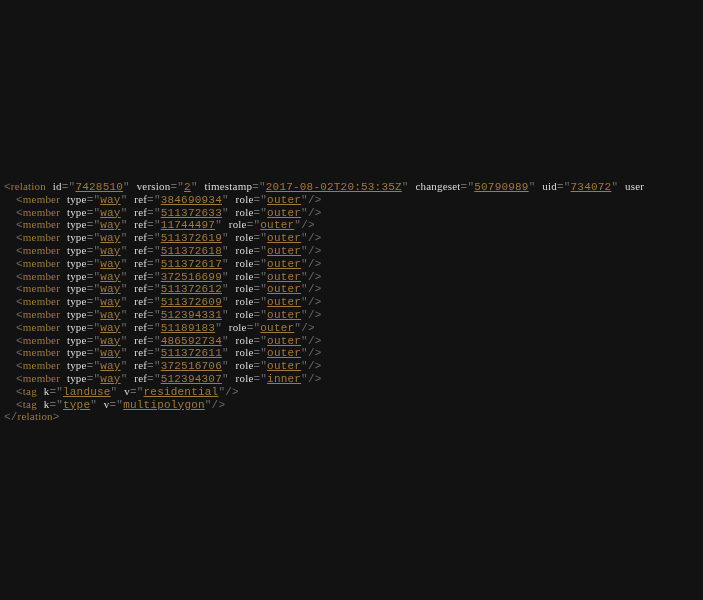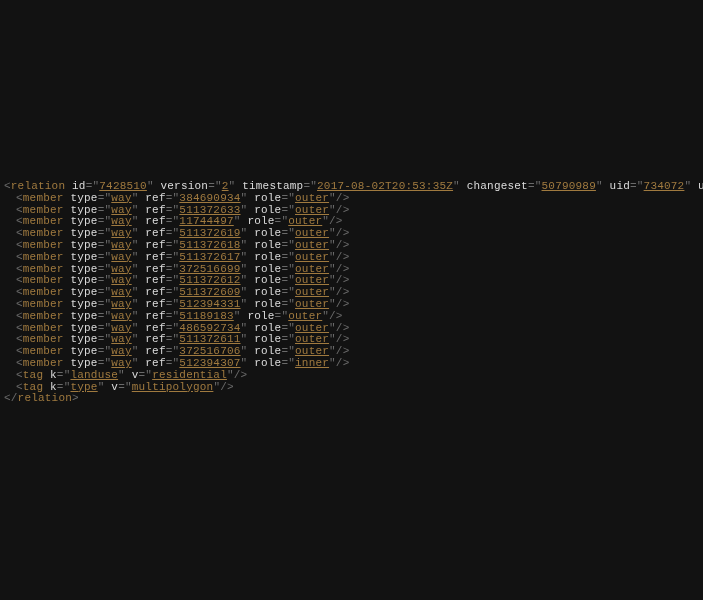--- a/index.html
+++ b/index.html
@@ -15,22 +15,22 @@
     padding: 181px 0 0 4px;
     font-family: "Consolas", "Menlo", "Courier New", monospace;
     font-size: 11px;
     line-height: 11.8px;
     letter-spacing: 0.2px;
     white-space: pre;
     color: #c8c8c8;
   }
   .line { display: block; }
   .t-bracket { color: #6a6a6a; }           
-  .t-tag     { color: #a07a3f; }           
-  .t-attr    { color: #dcdcdc; }           
+  .t-tag     { color: #a07a3f; font-family: Liberation Serif, serif; }           
+  .t-attr    { color: #dcdcdc; font-family: Liberation Serif, serif; }           
   .t-eq      { color: #6a6a6a; }           
   .t-str     { color: #a07a3f; text-decoration: underline; }           
   .t-q       { color: #6a6a6a; }           
   .indent1   { display:inline-block; width: 12px; }
 </style>
 </head>
 <body>
 
 <pre class="code"><span class="line"><span class="t-bracket">&lt;</span><span class="t-tag">relation</span> <span class="t-attr">id</span><span class="t-eq">=</span><span class="t-q">"</span><span class="t-str">7428510</span><span class="t-q">"</span> <span class="t-attr">version</span><span class="t-eq">=</span><span class="t-q">"</span><span class="t-str">2</span><span class="t-q">"</span> <span class="t-attr">timestamp</span><span class="t-eq">=</span><span class="t-q">"</span><span class="t-str">2017-08-02T20:53:35Z</span><span class="t-q">"</span> <span class="t-attr">changeset</span><span class="t-eq">=</span><span class="t-q">"</span><span class="t-str">50790989</span><span class="t-q">"</span> <span class="t-attr">uid</span><span class="t-eq">=</span><span class="t-q">"</span><span class="t-str">734072</span><span class="t-q">"</span> <span class="t-attr">user</span></span><span class="line"><span class="indent1"></span><span class="t-bracket">&lt;</span><span class="t-tag">member</span> <span class="t-attr">type</span><span class="t-eq">=</span><span class="t-q">"</span><span class="t-str">way</span><span class="t-q">"</span> <span class="t-attr">ref</span><span class="t-eq">=</span><span class="t-q">"</span><span class="t-str">384690934</span><span class="t-q">"</span> <span class="t-attr">role</span><span class="t-eq">=</span><span class="t-q">"</span><span class="t-str">outer</span><span class="t-q">"</span><span class="t-bracket">/&gt;</span></span><span class="line"><span class="indent1"></span><span class="t-bracket">&lt;</span><span class="t-tag">member</span> <span class="t-attr">type</span><span class="t-eq">=</span><span class="t-q">"</span><span class="t-str">way</span><span class="t-q">"</span> <span class="t-attr">ref</span><span class="t-eq">=</span><span class="t-q">"</span><span class="t-str">511372633</span><span class="t-q">"</span> <span class="t-attr">role</span><span class="t-eq">=</span><span class="t-q">"</span><span class="t-str">outer</span><span class="t-q">"</span><span class="t-bracket">/&gt;</span></span><span class="line"><span class="indent1"></span><span class="t-bracket">&lt;</span><span class="t-tag">member</span> <span class="t-attr">type</span><span class="t-eq">=</span><span class="t-q">"</span><span class="t-str">way</span><span class="t-q">"</span> <span class="t-attr">ref</span><span class="t-eq">=</span><span class="t-q">"</span><span class="t-str">11744497</span><span class="t-q">"</span> <span class="t-attr">role</span><span class="t-eq">=</span><span class="t-q">"</span><span class="t-str">outer</span><span class="t-q">"</span><span class="t-bracket">/&gt;</span></span><span class="line"><span class="indent1"></span><span class="t-bracket">&lt;</span><span class="t-tag">member</span> <span class="t-attr">type</span><span class="t-eq">=</span><span class="t-q">"</span><span class="t-str">way</span><span class="t-q">"</span> <span class="t-attr">ref</span><span class="t-eq">=</span><span class="t-q">"</span><span class="t-str">511372619</span><span class="t-q">"</span> <span class="t-attr">role</span><span class="t-eq">=</span><span class="t-q">"</span><span class="t-str">outer</span><span class="t-q">"</span><span class="t-bracket">/&gt;</span></span><span class="line"><span class="indent1"></span><span class="t-bracket">&lt;</span><span class="t-tag">member</span> <span class="t-attr">type</span><span class="t-eq">=</span><span class="t-q">"</span><span class="t-str">way</span><span class="t-q">"</span> <span class="t-attr">ref</span><span class="t-eq">=</span><span class="t-q">"</span><span class="t-str">511372618</span><span class="t-q">"</span> <span class="t-attr">role</span><span class="t-eq">=</span><span class="t-q">"</span><span class="t-str">outer</span><span class="t-q">"</span><span class="t-bracket">/&gt;</span></span><span class="line"><span class="indent1"></span><span class="t-bracket">&lt;</span><span class="t-tag">member</span> <span class="t-attr">type</span><span class="t-eq">=</span><span class="t-q">"</span><span class="t-str">way</span><span class="t-q">"</span> <span class="t-attr">ref</span><span class="t-eq">=</span><span class="t-q">"</span><span class="t-str">511372617</span><span class="t-q">"</span> <span class="t-attr">role</span><span class="t-eq">=</span><span class="t-q">"</span><span class="t-str">outer</span><span class="t-q">"</span><span class="t-bracket">/&gt;</span></span><span class="line"><span class="indent1"></span><span class="t-bracket">&lt;</span><span class="t-tag">member</span> <span class="t-attr">type</span><span class="t-eq">=</span><span class="t-q">"</span><span class="t-str">way</span><span class="t-q">"</span> <span class="t-attr">ref</span><span class="t-eq">=</span><span class="t-q">"</span><span class="t-str">372516699</span><span class="t-q">"</span> <span class="t-attr">role</span><span class="t-eq">=</span><span class="t-q">"</span><span class="t-str">outer</span><span class="t-q">"</span><span class="t-bracket">/&gt;</span></span><span class="line"><span class="indent1"></span><span class="t-bracket">&lt;</span><span class="t-tag">member</span> <span class="t-attr">type</span><span class="t-eq">=</span><span class="t-q">"</span><span class="t-str">way</span><span class="t-q">"</span> <span class="t-attr">ref</span><span class="t-eq">=</span><span class="t-q">"</span><span class="t-str">511372612</span><span class="t-q">"</span> <span class="t-attr">role</span><span class="t-eq">=</span><span class="t-q">"</span><span class="t-str">outer</span><span class="t-q">"</span><span class="t-bracket">/&gt;</span></span><span class="line"><span class="indent1"></span><span class="t-bracket">&lt;</span><span class="t-tag">member</span> <span class="t-attr">type</span><span class="t-eq">=</span><span class="t-q">"</span><span class="t-str">way</span><span class="t-q">"</span> <span class="t-attr">ref</span><span class="t-eq">=</span><span class="t-q">"</span><span class="t-str">511372609</span><span class="t-q">"</span> <span class="t-attr">role</span><span class="t-eq">=</span><span class="t-q">"</span><span class="t-str">outer</span><span class="t-q">"</span><span class="t-bracket">/&gt;</span></span><span class="line"><span class="indent1"></span><span class="t-bracket">&lt;</span><span class="t-tag">member</span> <span class="t-attr">type</span><span class="t-eq">=</span><span class="t-q">"</span><span class="t-str">way</span><span class="t-q">"</span> <span class="t-attr">ref</span><span class="t-eq">=</span><span class="t-q">"</span><span class="t-str">512394331</span><span class="t-q">"</span> <span class="t-attr">role</span><span class="t-eq">=</span><span class="t-q">"</span><span class="t-str">outer</span><span class="t-q">"</span><span class="t-bracket">/&gt;</span></span><span class="line"><span class="indent1"></span><span class="t-bracket">&lt;</span><span class="t-tag">member</span> <span class="t-attr">type</span><span class="t-eq">=</span><span class="t-q">"</span><span class="t-str">way</span><span class="t-q">"</span> <span class="t-attr">ref</span><span class="t-eq">=</span><span class="t-q">"</span><span class="t-str">51189183</span><span class="t-q">"</span> <span class="t-attr">role</span><span class="t-eq">=</span><span class="t-q">"</span><span class="t-str">outer</span><span class="t-q">"</span><span class="t-bracket">/&gt;</span></span><span class="line"><span class="indent1"></span><span class="t-bracket">&lt;</span><span class="t-tag">member</span> <span class="t-attr">type</span><span class="t-eq">=</span><span class="t-q">"</span><span class="t-str">way</span><span class="t-q">"</span> <span class="t-attr">ref</span><span class="t-eq">=</span><span class="t-q">"</span><span class="t-str">486592734</span><span class="t-q">"</span> <span class="t-attr">role</span><span class="t-eq">=</span><span class="t-q">"</span><span class="t-str">outer</span><span class="t-q">"</span><span class="t-bracket">/&gt;</span></span><span class="line"><span class="indent1"></span><span class="t-bracket">&lt;</span><span class="t-tag">member</span> <span class="t-attr">type</span><span class="t-eq">=</span><span class="t-q">"</span><span class="t-str">way</span><span class="t-q">"</span> <span class="t-attr">ref</span><span class="t-eq">=</span><span class="t-q">"</span><span class="t-str">511372611</span><span class="t-q">"</span> <span class="t-attr">role</span><span class="t-eq">=</span><span class="t-q">"</span><span class="t-str">outer</span><span class="t-q">"</span><span class="t-bracket">/&gt;</span></span><span class="line"><span class="indent1"></span><span class="t-bracket">&lt;</span><span class="t-tag">member</span> <span class="t-attr">type</span><span class="t-eq">=</span><span class="t-q">"</span><span class="t-str">way</span><span class="t-q">"</span> <span class="t-attr">ref</span><span class="t-eq">=</span><span class="t-q">"</span><span class="t-str">372516706</span><span class="t-q">"</span> <span class="t-attr">role</span><span class="t-eq">=</span><span class="t-q">"</span><span class="t-str">outer</span><span class="t-q">"</span><span class="t-bracket">/&gt;</span></span><span class="line"><span class="indent1"></span><span class="t-bracket">&lt;</span><span class="t-tag">member</span> <span class="t-attr">type</span><span class="t-eq">=</span><span class="t-q">"</span><span class="t-str">way</span><span class="t-q">"</span> <span class="t-attr">ref</span><span class="t-eq">=</span><span class="t-q">"</span><span class="t-str">512394307</span><span class="t-q">"</span> <span class="t-attr">role</span><span class="t-eq">=</span><span class="t-q">"</span><span class="t-str">inner</span><span class="t-q">"</span><span class="t-bracket">/&gt;</span></span><span class="line"><span class="indent1"></span><span class="t-bracket">&lt;</span><span class="t-tag">tag</span> <span class="t-attr">k</span><span class="t-eq">=</span><span class="t-q">"</span><span class="t-str">landuse</span><span class="t-q">"</span> <span class="t-attr">v</span><span class="t-eq">=</span><span class="t-q">"</span><span class="t-str">residential</span><span class="t-q">"</span><span class="t-bracket">/&gt;</span></span><span class="line"><span class="indent1"></span><span class="t-bracket">&lt;</span><span class="t-tag">tag</span> <span class="t-attr">k</span><span class="t-eq">=</span><span class="t-q">"</span><span class="t-str">type</span><span class="t-q">"</span> <span class="t-attr">v</span><span class="t-eq">=</span><span class="t-q">"</span><span class="t-str">multipolygon</span><span class="t-q">"</span><span class="t-bracket">/&gt;</span></span><span class="line"><span class="t-bracket">&lt;/</span><span class="t-tag">relation</span><span class="t-bracket">&gt;</span></span></pre>
 

